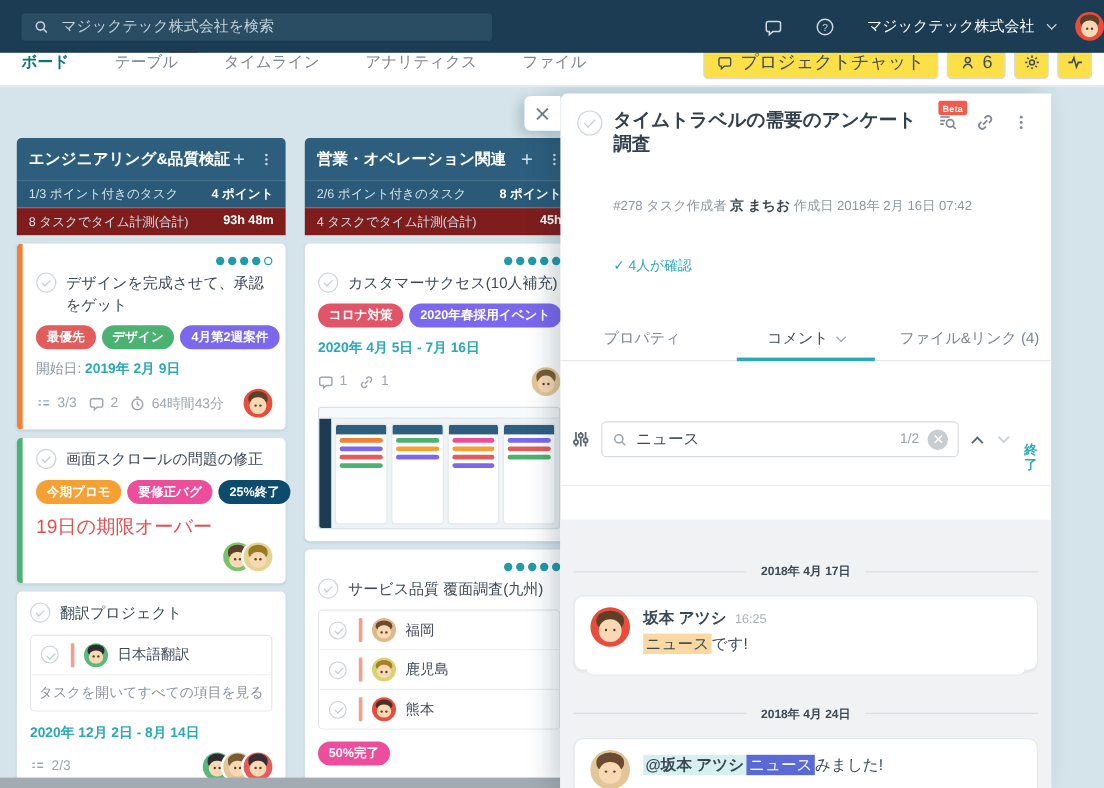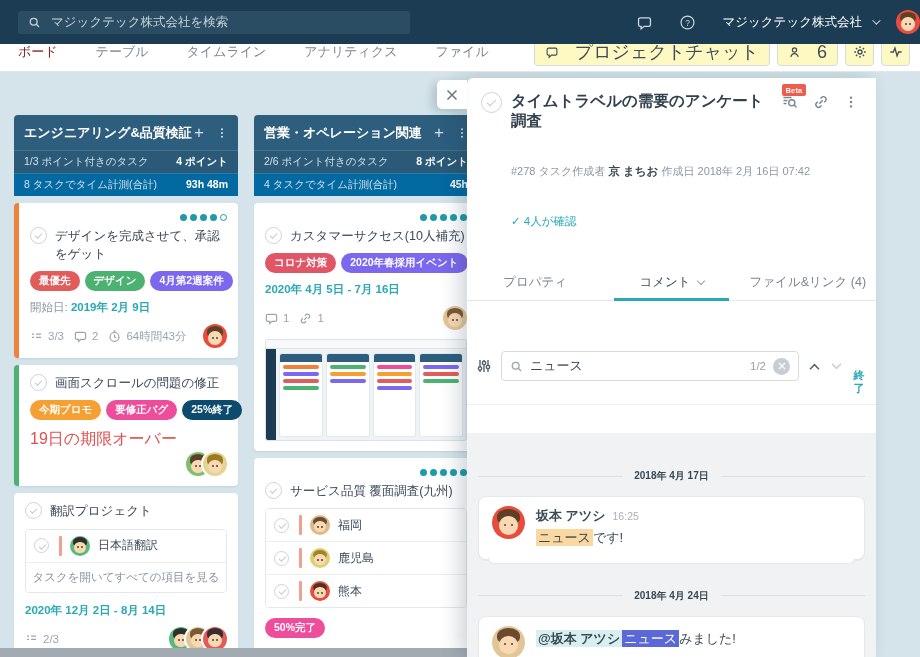--- a/index.html
+++ b/index.html
@@ -13,36 +13,36 @@
   .searchbox span { font-size:12.5px; color:#c3d2dc; }
   .top-right { margin-left:auto; display:flex; align-items:center; height:100%; }
   .tb-icon { color:#cfdae2; margin-right:26px; cursor:pointer; }
   .org-name { color:#fff; font-size:12.5px; margin-right:10px; }
   .chev { display:inline-block; width:6px; height:6px; border-right:1.5px solid #cfdae2; border-bottom:1.5px solid #cfdae2; transform:rotate(45deg) translateY(-2px); margin-right:18px; }
   .tb-avatar { width:33px; height:33px; border-radius:0; }
 
   
   .navbar { position:absolute; left:0; top:33px; width:920px; height:39px; background:#fff; border-bottom:1px solid #e2e6ea; display:flex; align-items:center; padding:0 10px 0 18px; z-index:29; }
   .nav-tab { font-size:13px; color:#7b8691; margin-right:38px; position:relative; cursor:pointer; white-space:nowrap; }
-  .nav-tab.active { color:#7f1d1d; font-weight:normal; }
+  .nav-tab.active { color:#0f766e; font-weight:bold; }
   .beta-badge { position:absolute; top:-11px; right:-16px; background:#ef5b4c; color:#fff; font-size:7.5px; font-weight:bold; padding:1.5px 3.5px; border-radius:2px; letter-spacing:.2px; }
   .nav-right { margin-left:auto; display:flex; align-items:center; gap:7px; }
-  .nav-btn { height:27px; border:1px solid #d6dbdf; border-radius:4px; background:#fef9c3; display:flex; align-items:center; gap:16px; padding:0 10px; font-size:18px; color:#3f4c59; cursor:pointer; }
+  .nav-btn { height:27px; border:1px solid #d6dbdf; border-radius:4px; background:#fde047; display:flex; align-items:center; gap:6px; padding:0 10px; font-size:15px; color:#3f4c59; cursor:pointer; }
   .nav-btn.square { width:29px; justify-content:center; padding:0; }
 
   
   .board { position:absolute; left:0; top:72px; width:920px; height:585px; background:#d4e4ea; padding:43px 0 0 14px; display:flex; gap:16px; align-items:flex-start; }
   .column { width:224px; flex:none; }
   .col-header { background:#2d5e7d; border-radius:4px 4px 0 0; height:35px; display:flex; align-items:center; padding:0 10px; color:#fff; }
   .col-title { font-size:13px; font-weight:bold; flex:1; white-space:nowrap; overflow:hidden; }
   .col-plus { font-size:17px; color:#cfe0ea; margin-right:12px; cursor:pointer; }
   .col-stat { display:flex; justify-content:space-between; padding:4px 10px; font-size:10.5px; color:#cfe0ea; border-top:1px solid rgba(255,255,255,.14); }
   .col-stat b { color:#fff; font-weight:bold; }
   .col-stat.s1 { background:#2a5a77; }
-  .col-stat.s2 { background:#0369a1;justify-content:space-between; }
+  .col-stat.s2 { background:#7f1d1d;justify-content:space-between; }
 
   .card { background:#fff; border-radius:4px; margin-top:7px; padding:9px 11px 10px; position:relative; box-shadow:0 1px 2px rgba(40,60,80,.10); font-size:12.5px; }
   .card.bl-orange { border-left:5px solid #f08137; }
   .card.bl-green { border-left:5px solid #4cb271; }
   .dots { display:flex; justify-content:flex-end; gap:3px; padding:2px 0 6px; }
   .dot { width:7px; height:7px; border-radius:50%; background:#1f9ba8; }
   .dot.hollow { background:#fff; border:1.5px solid #1f9ba8; }
   .title-row { display:flex; align-items:flex-start; gap:8px; }
   .card-title { font-size:12.5px; color:#3c4858; line-height:1.45; }
   .ccheck { width:17px; height:17px; flex:none; border:1.5px solid #ccd4da; border-radius:50%; position:relative; cursor:pointer; background:#fff; }

